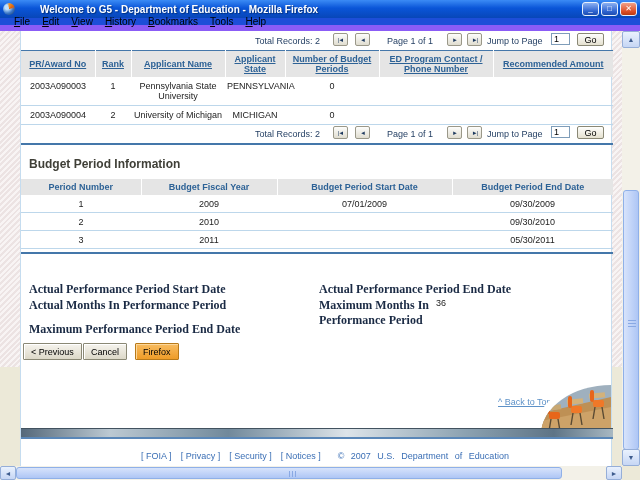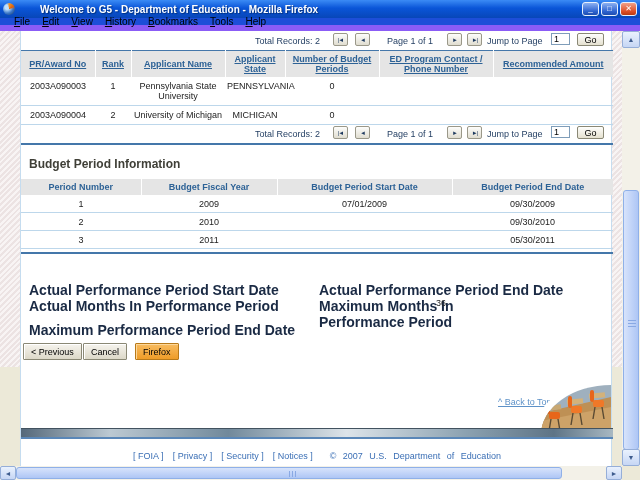--- a/index.html
+++ b/index.html
@@ -63,21 +63,21 @@
   .t-app th { text-decoration:underline; cursor:pointer; }
   .t-budget { top:148px; }
   .t-budget td { padding:4px 2px 3px; }
 
   .hr-navy { position:absolute; left:0; width:592px; height:2px; background:#4477AA; }
   .hr1 { top:112px; } .hr2 { top:221px; }
 
   .section-title { position:absolute; left:8px; font-size:12px; font-weight:bold; color:#3F3F37; }
   .st-budget { top:126px; } .st-perf { top:230px; }
 
-  .perf-label { position:absolute; font-size:14px; font-weight:bold; color:#1A2A44; }
+  .perf-label { position:absolute; font-size:12px; font-weight:bold; color:#1A2A44;font-family:Liberation Serif, serif; }
   .pl-1 { left:8px; top:251px; } .pr-1 { left:298px; top:251px; }
   .pl-2 { left:8px; top:267px; } .pr-2 { left:298px; top:267px; width:168px; }
   .perf-value { position:absolute; left:415px; top:267px; font-size:9px; color:#222; }
   .pl-3 { left:8px; top:291px; }
 
   
   .btn { position:absolute; top:312px; height:17px; font-size:9px; color:#000; padding:0 7px;
     background:linear-gradient(180deg,#F6F4EE,#DCD8C8); border:1px solid #8A8875; border-radius:1px;
     box-shadow:inset 1px 1px 0 #fff; display:flex; align-items:center; justify-content:center; cursor:pointer; }
   .btn-prev { left:2px; } .btn-cancel { left:62px; }
@@ -85,21 +85,21 @@
     box-shadow:inset 1px 1px 0 #FCD79A; }
 
   .back-top { position:absolute; left:477px; top:366px; font-size:9px; color:#5E92C8; cursor:pointer;text-decoration:underline; }
 
   .waveband { position:absolute; left:0; top:397px; width:592px; height:11px; z-index:3;
     background:linear-gradient(90deg,#54687A,#BCC9D2 15%,#71899B 35%,#DDE4E9 55%,#8CA2B1 75%,#5E7486 90%,#A8B8C2);
     border-top:1px solid #42525F; border-bottom:2px solid #5A87B8; }
   .photo { position:absolute; right:0; top:354px; width:70px; height:51px; z-index:2;
     border-top-left-radius:70px 50px; overflow:hidden; box-shadow:-5px -5px 0 #fff; }
 
-  .footer { position:absolute; left:0; top:420px; width:592px; display:flex; justify-content:center;
+  .footer { position:absolute; left:8px; top:420px; width:592px; display:flex; justify-content:center;
     gap:9px; font-size:9px; color:#3B6FB5;text-align:right; }
   .footer-link { cursor:pointer; }
   .copyright { word-spacing:4px; margin-left:8px; }
 
   
   .vscroll { position:absolute; left:622px; top:31px; width:18px; height:435px; background:#F3F1E8; }
   .hscroll { position:absolute; left:0; top:466px; width:622px; height:14px; background:#F3F1E8; }
   .corner  { position:absolute; left:622px; top:466px; width:18px; height:14px; background:#ECE9D8; }
   .sb-btn { position:absolute; background:linear-gradient(180deg,#EAF2FE,#C6D6F4); border:1px solid #95AED8;
     border-radius:2px; color:#3E5C8E; font-size:7px; line-height:1;

